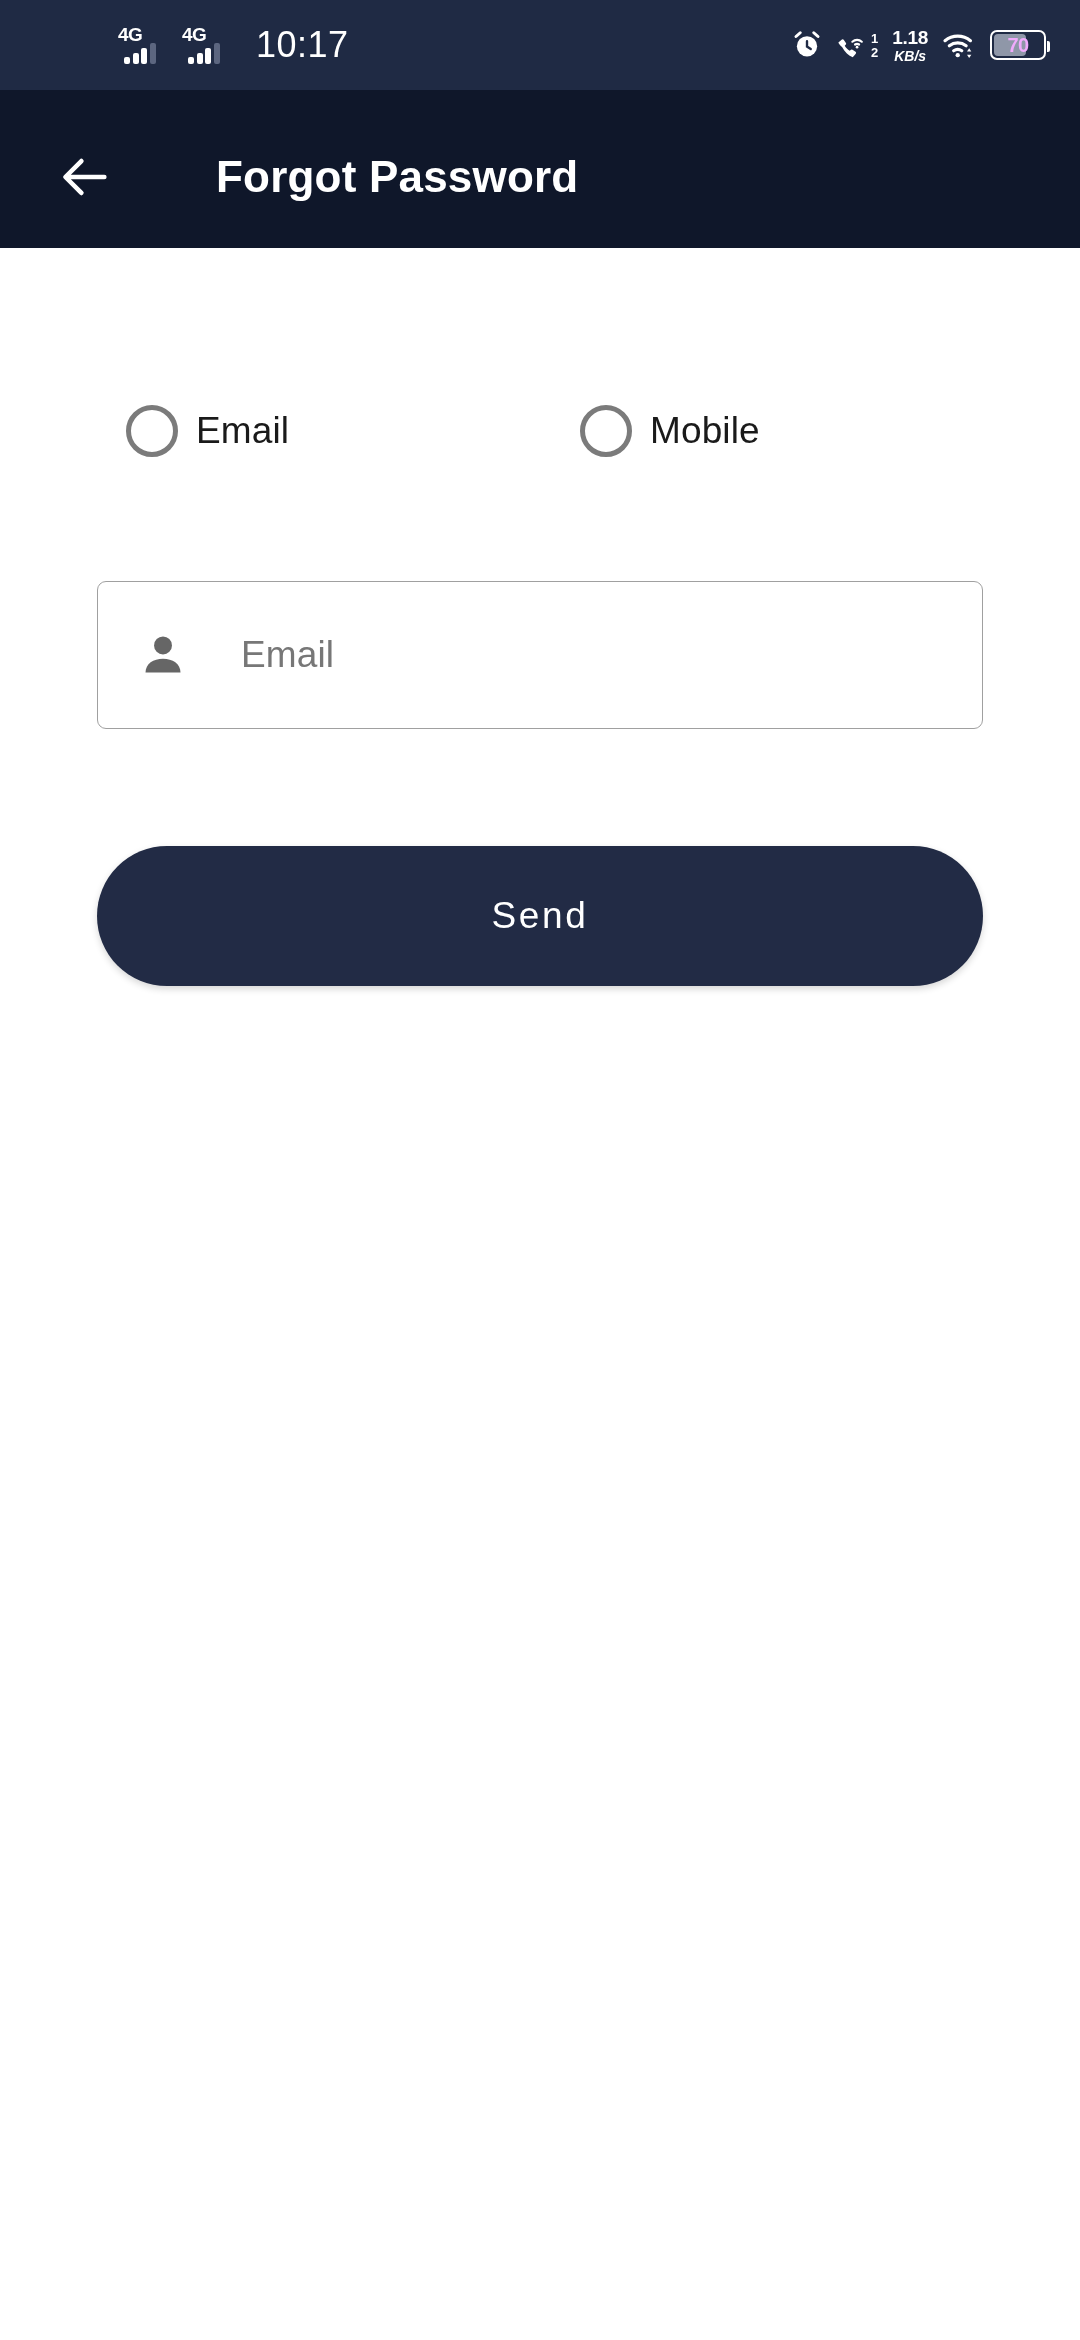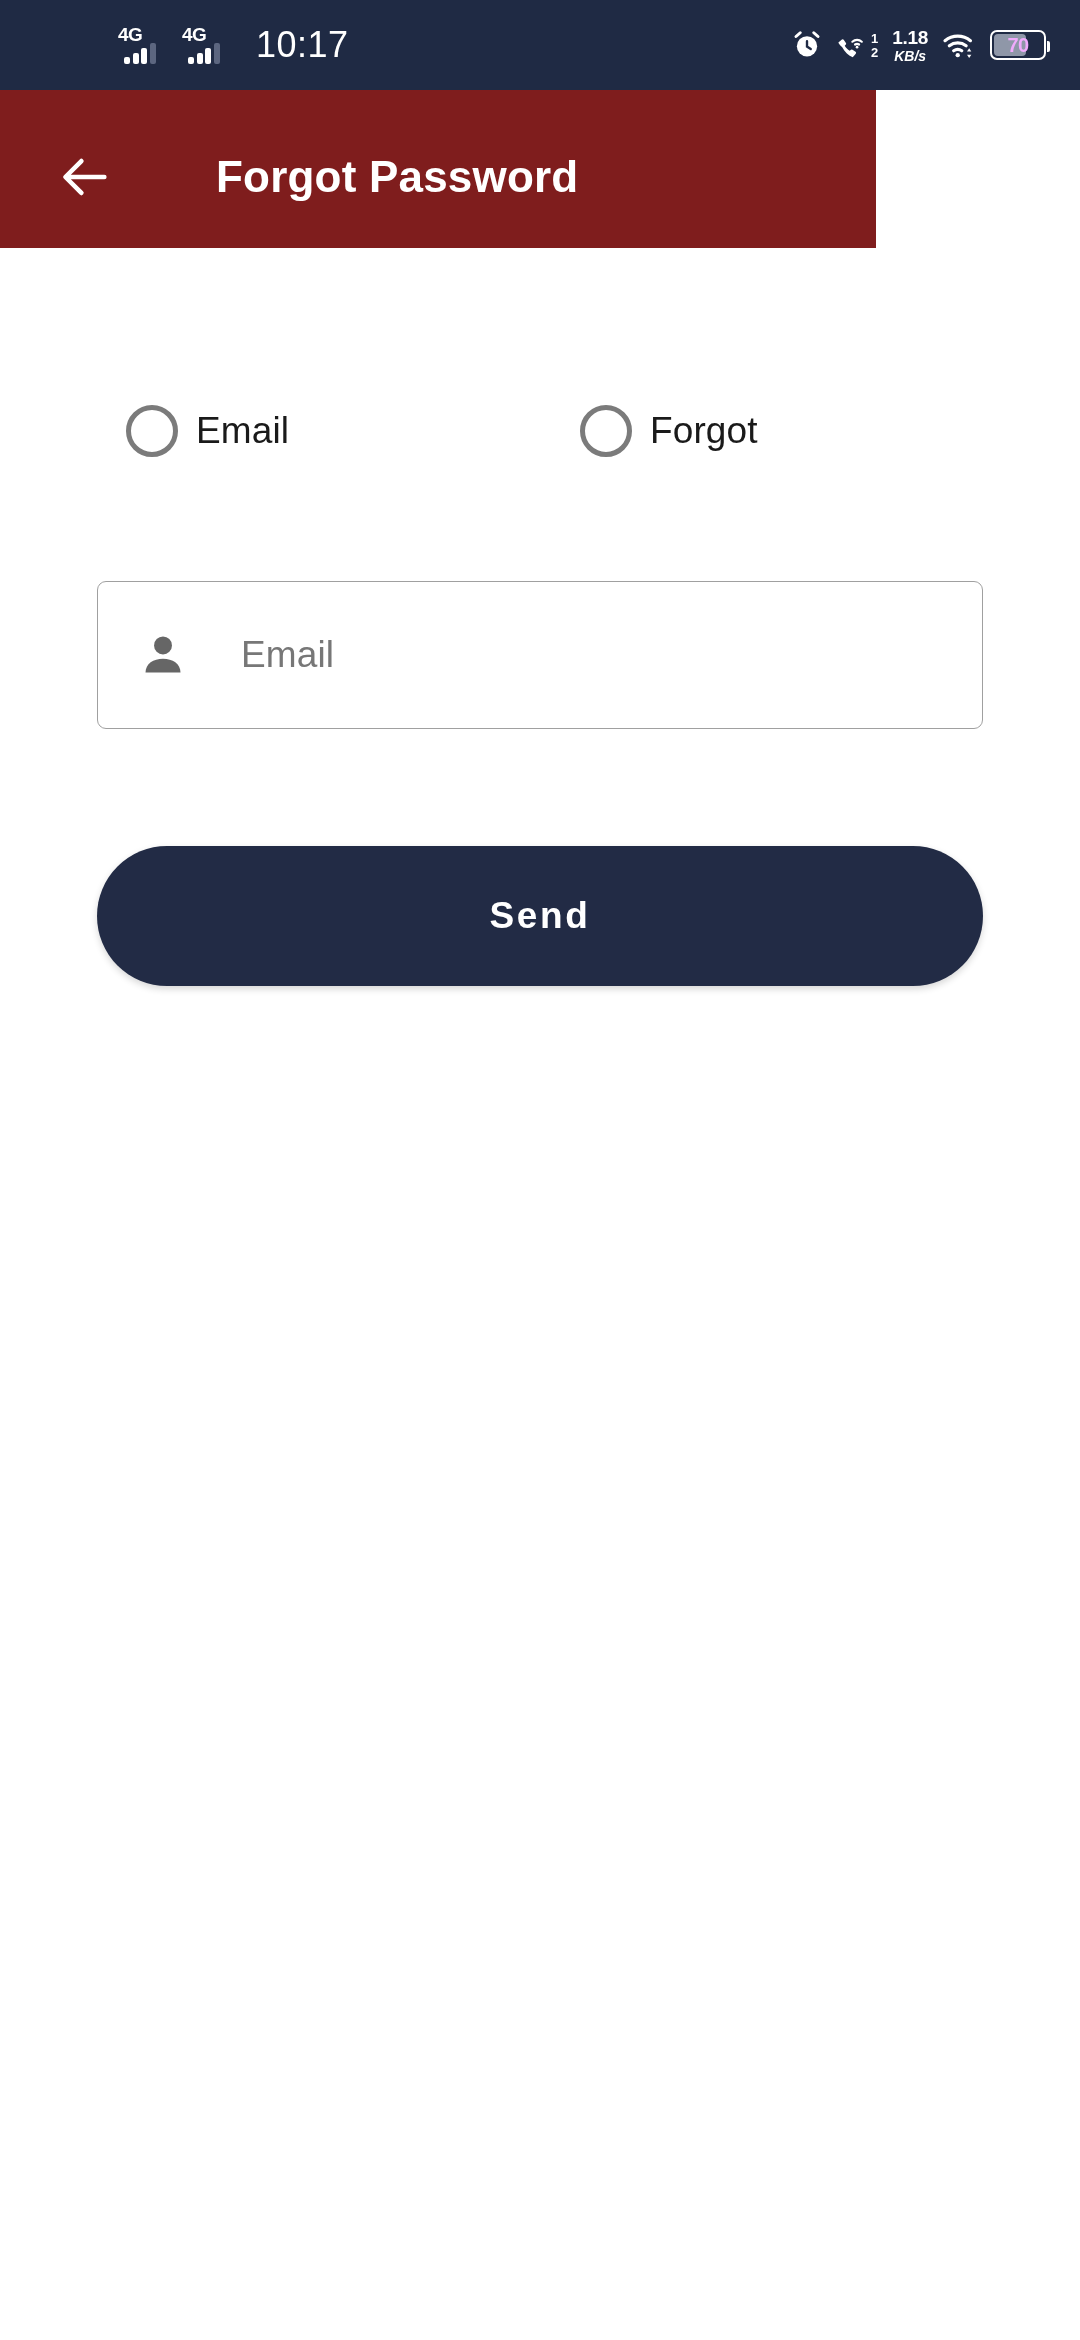--- a/index.html
+++ b/index.html
@@ -150,23 +150,23 @@
     font-size: 20px;
     font-weight: bold;
     color: #f0abfc;
     letter-spacing: -0.5px;
   }
 
   
   .appbar {
     position: absolute;
     top: 90px; left: 0;
-    width: 876px;
+    width: 1080px;
     height: 174px;
-    background: #7f1d1d;
+    background: #0f172a;
     display: flex;
     align-items: center;
   }
 
   .back-button {
     width: 110px;
     height: 110px;
     margin-left: 30px;
     display: flex;
     align-items: center;
@@ -263,21 +263,21 @@
     top: 598px;
     left: 97px;
     width: 886px;
     height: 140px;
     background: #222b45;
     border: none;
     border-radius: 70px;
     color: #ffffff;
     font-family: "Liberation Sans", sans-serif;
     font-size: 37px;
-    font-weight: bold;
+    font-weight: normal;
     letter-spacing: 2.6px;
     cursor: pointer;
     box-shadow: 0 3px 7px rgba(0,0,0,0.16);
   }
 </style>
 </head>
 <body>
 
 <div class="phone">
 
@@ -368,21 +368,21 @@
 
     <div class="radio-row">
 
       <div class="radio-option email">
         <span class="radio-circle"></span>
         <span class="radio-label">Email</span>
       </div>
 
       <div class="radio-option mobile">
         <span class="radio-circle"></span>
-        <span class="radio-label">Forgot</span>
+        <span class="radio-label">Mobile</span>
       </div>
     </div>
 
     <div class="input-field">
       <svg class="person-icon" viewBox="0 0 24 24">
         <circle cx="12" cy="7.4" r="4.3" fill="#666666"></circle>
         <path d="M3.6 20.4c0-4.2 3.8-6.6 8.4-6.6s8.4 2.4 8.4 6.6z" fill="#666666"></path>
       </svg>
       <span class="input-placeholder">Email</span>
     </div>

